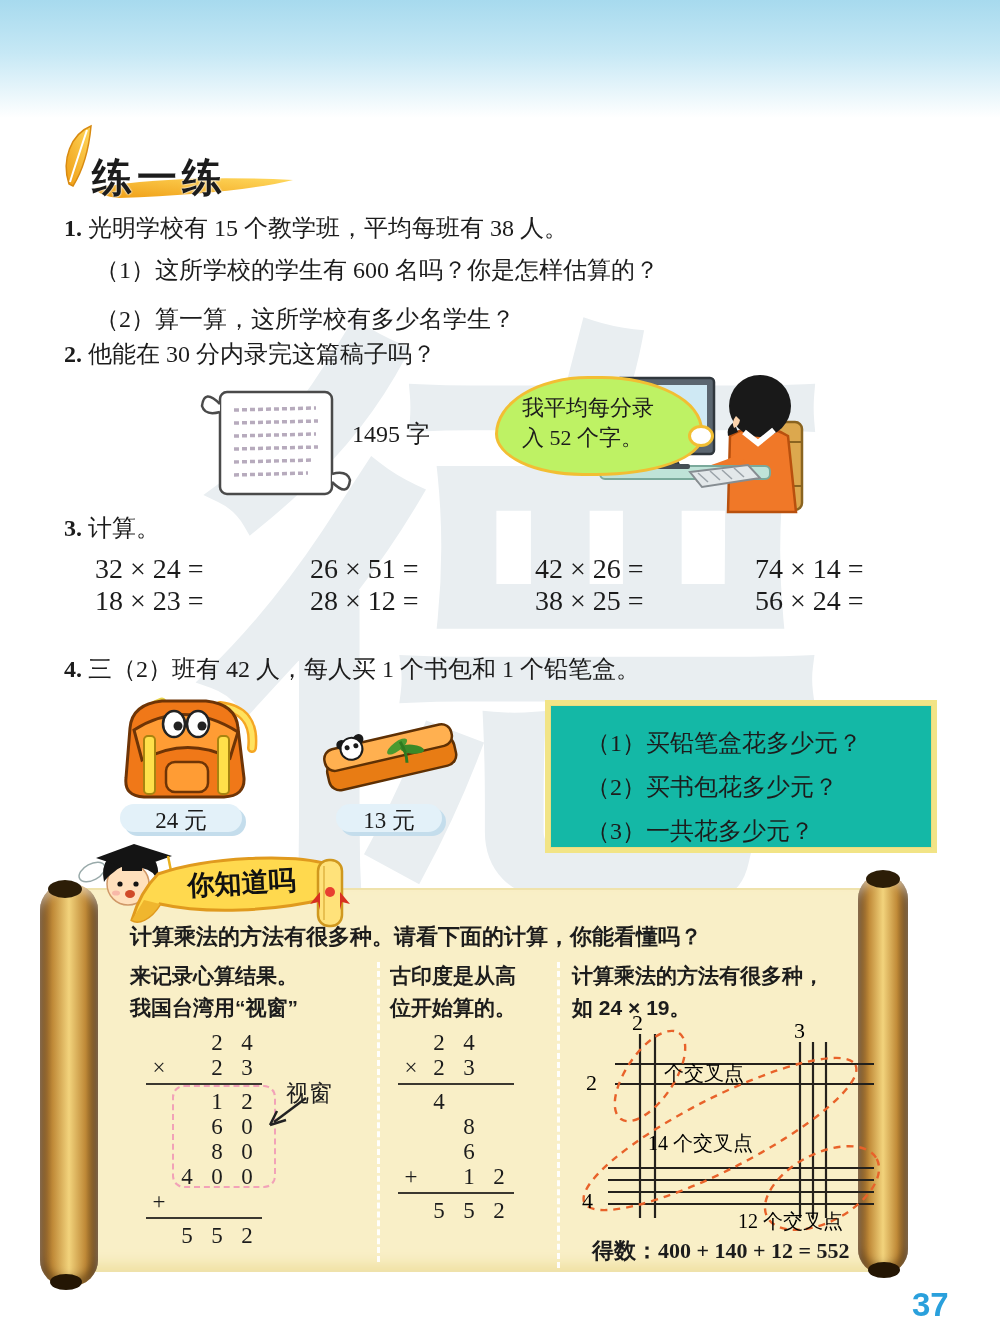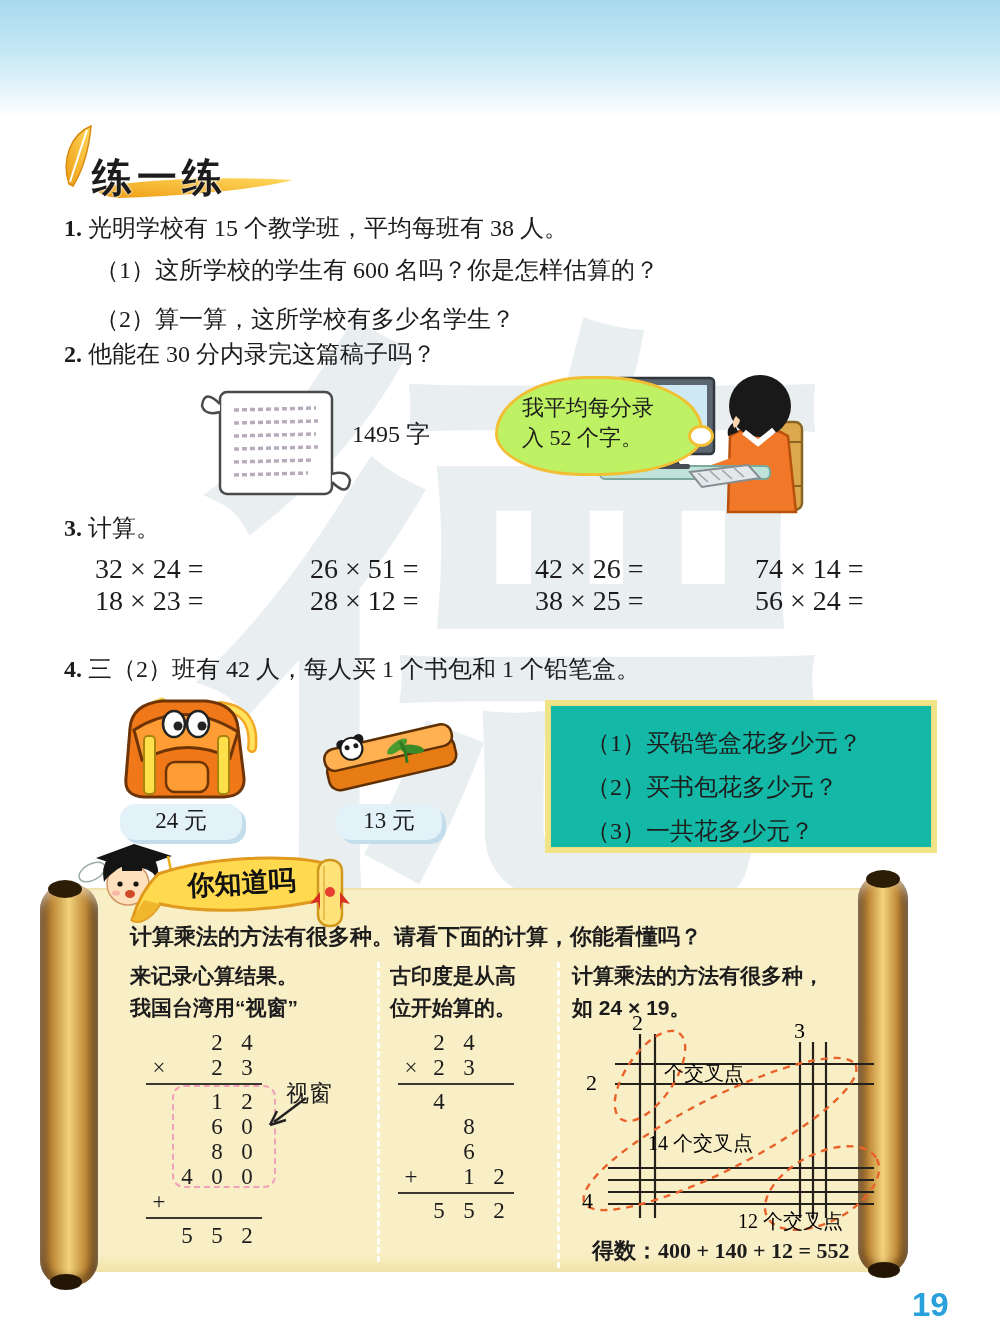--- a/index.html
+++ b/index.html
@@ -29,21 +29,21 @@
 
   .paper-label{ position:absolute; left:352px; top:418px; font-size:24px; z-index:2;text-align:center;}
 
   .bubble{ position:absolute; left:495px; top:376px; width:208px; height:100px; background:#bef264;
      border:3.5px solid #f2be33; border-radius:48% 52% 55% 45% / 62% 58% 42% 45%;
      padding:14px 0 0 24px; font-size:22px; line-height:30px; z-index:3;}
   .bubble::after{ content:""; position:absolute; right:-14px; top:46px; width:20px; height:16px;
      background:#fff; border:3px solid #f2be33; border-radius:50%;}
 
   .pill{ position:absolute; background:#e3f1f9; border-radius:15px; box-shadow:4px 4px 0 #c4ddec;
-     font-size:23px; text-align:center; line-height:34px; height:36px; z-index:2;}
+     font-size:23px; text-align:center; line-height:34px; height:28px; z-index:2;}
 
   .qbox{ position:absolute; left:545px; top:700px; width:392px; height:153px; background:#14b8a6;
      border:5px solid #f2e486; box-shadow:0 0 0 1px #eadc80 inset; padding:16px 0 0 36px; z-index:2;}
   .qbox .sub{ font-size:24px; line-height:44px; white-space:nowrap;}
 
   
   .scroll-body{ position:absolute; left:56px; top:888px; width:828px; height:384px;
      background:#f9efc7; border-radius:10px; box-shadow:inset 0 0 0 2px #efe2ab, inset 0 -8px 14px #f0e1a2;
      z-index:1;}
   .pole{ position:absolute; width:58px; border-radius:26px; z-index:2;
@@ -405,14 +405,14 @@
     <text x="72" y="14" font-size="22">2</text>
     <text x="234" y="22" font-size="22">3</text>
     <text x="26" y="74" font-size="22">2</text>
     <text x="22" y="192" font-size="22">4</text>
     <text x="104" y="64" font-size="20">个交叉点</text>
     <text x="88" y="134" font-size="20">14 个交叉点</text>
     <text x="178" y="212" font-size="20">12 个交叉点</text>
   </svg>
   <div class="result-line">得数：400 + 140 + 12 = 552</div>
 
-  <div class="pageno">19</div>
+  <div class="pageno">37</div>
 </div>
 
 </body></html>

